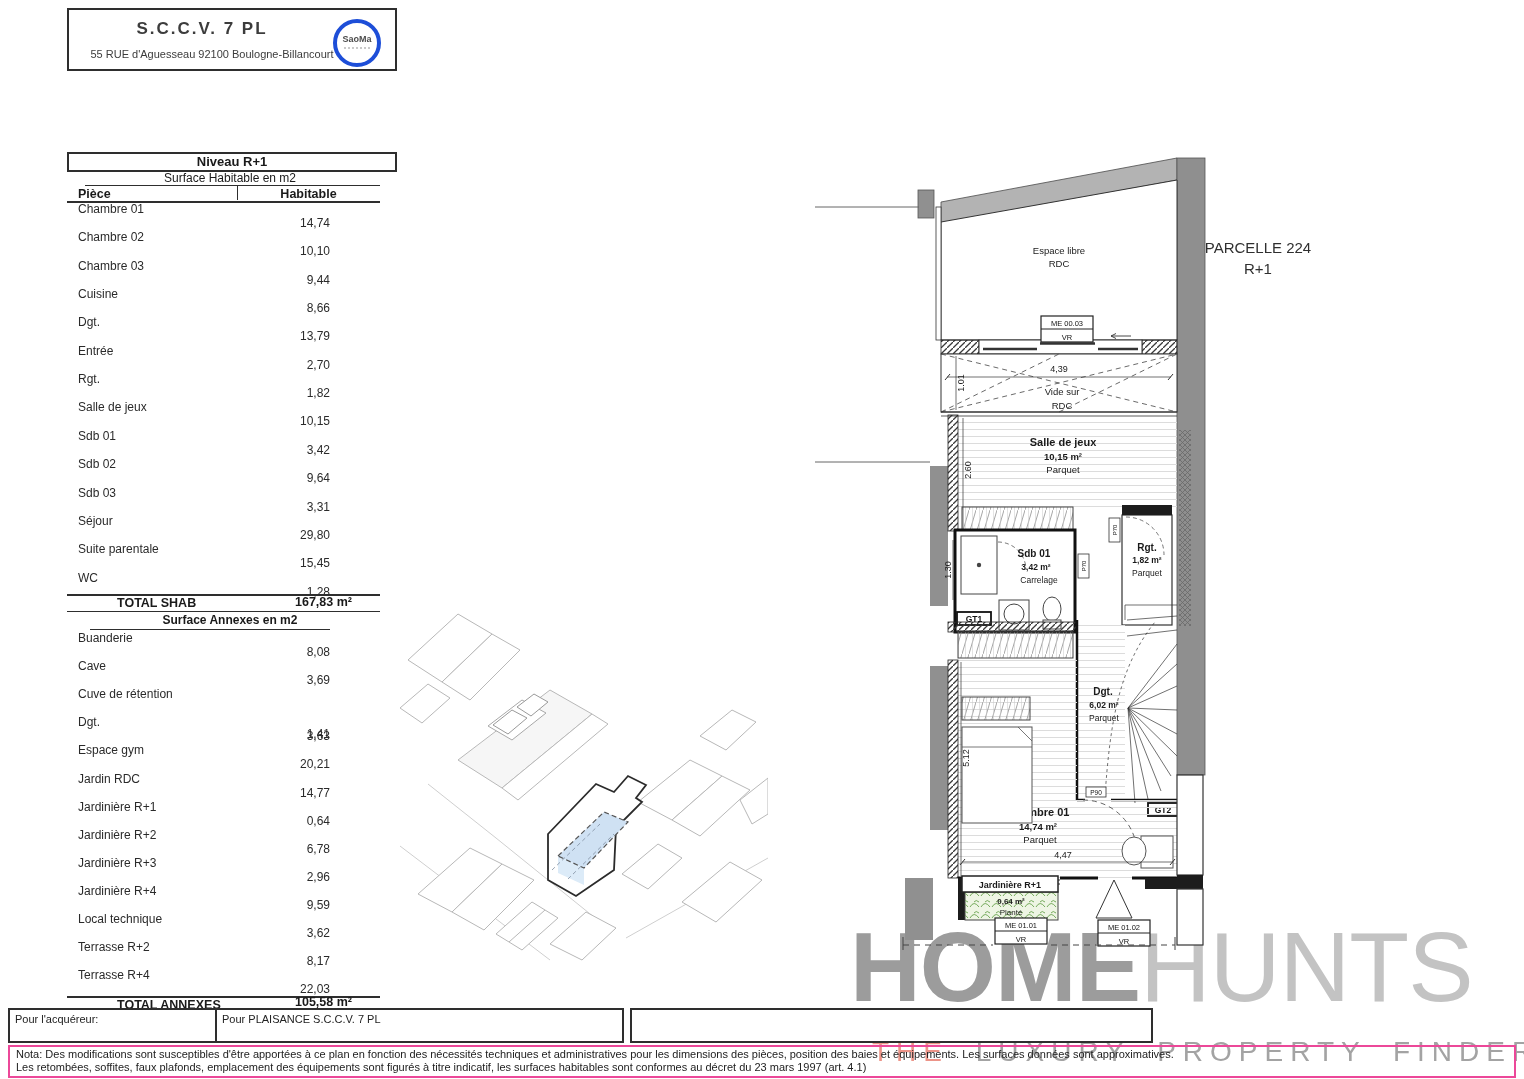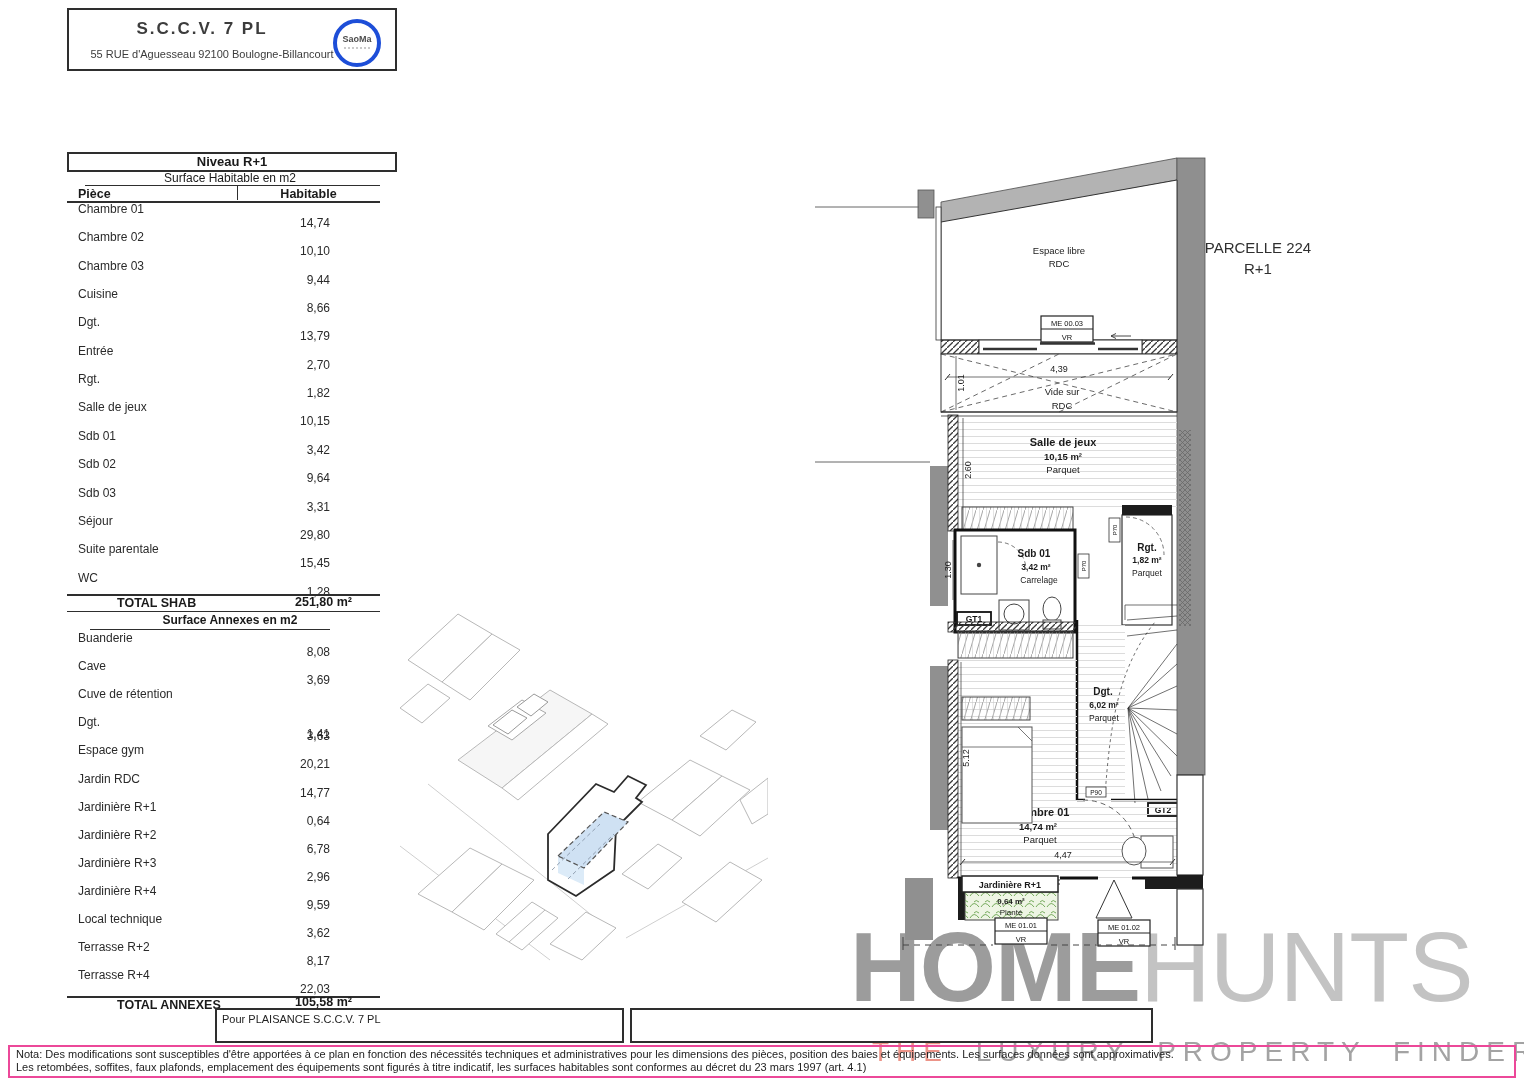--- a/index.html
+++ b/index.html
@@ -113,21 +113,21 @@
       <div class="trow-name" style="top: 513.85px;">Séjour</div>
       <div class="trow-val" style="top: 527.85px;">29,80</div>
       <div class="trow-name" style="top: 542.2px;">Suite parentale</div>
       <div class="trow-val" style="top: 556.2px;">15,45</div>
       <div class="trow-name" style="top: 570.55px;">WC</div>
       <div class="trow-val" style="top: 584.55px;">1,28</div>
     </div>
 
   <div class="tline" style="left:67px;top:594px;width:313px;"></div>
   <div class="total-lbl" style="top:596px;">TOTAL SHAB</div>
-  <div class="total-val" style="top:595px;">251,80 m²</div>
+  <div class="total-val" style="top:595px;">167,83 m²</div>
   <div class="tline-thin" style="left:67px;top:611px;width:313px;"></div>
 
   <div class="abs annex-title">Surface Annexes en m2</div>
   <div class="tline-thin" style="left:90px;top:629px;width:240px;"></div>
   <div class="abs" style="left:0;top:0;width:100%;height:100%;">
       <div class="trow-name" style="top: 631px;">Buanderie</div>
       <div class="trow-val" style="top: 645px;">8,08</div>
       <div class="trow-name" style="top: 659.1px;">Cave</div>
       <div class="trow-val" style="top: 673.1px;">3,69</div>
       <div class="trow-name" style="top: 687.2px;">Cuve de rétention</div>
@@ -396,20 +396,23 @@
       <line x1="88" y1="795" x2="178" y2="795" stroke-dasharray="6,5"></line>
       <line x1="236" y1="795" x2="360" y2="795" stroke-dasharray="6,5"></line>
       <line x1="88" y1="787" x2="88" y2="802"></line>
       <line x1="360" y1="787" x2="360" y2="802"></line>
     </g>
 
     <text class="parc" text-anchor="middle" x="443" y="103">PARCELLE 224</text>
     <text class="parc" text-anchor="middle" x="443" y="124">R+1</text>
   </svg>
 
+  <div class="sbox" style="left:8px;top:1008px;width:205px;height:31px;">
+    <div class="lab">Pour l'acquéreur:</div>
+  </div>
   <div class="sbox" style="left:215px;top:1008px;width:405px;height:31px;">
     <div class="lab">Pour PLAISANCE S.C.C.V. 7 PL</div>
   </div>
   <div class="sbox" style="left:630px;top:1008px;width:519px;height:31px;"></div>
 
   <div class="abs nota">
     <div class="n1">Nota: Des modifications sont susceptibles d'être apportées à ce plan en fonction des nécessités techniques et administratives pour les dimensions des pièces, position des baies et équipements. Les surfaces données sont approximatives.</div>
     <div class="n2">Les retombées, soffites, faux plafonds, emplacement des équipements sont figurés à titre indicatif, les surfaces habitables sont conformes au décret du 23 mars 1997 (art. 4.1)</div>
   </div>
 

